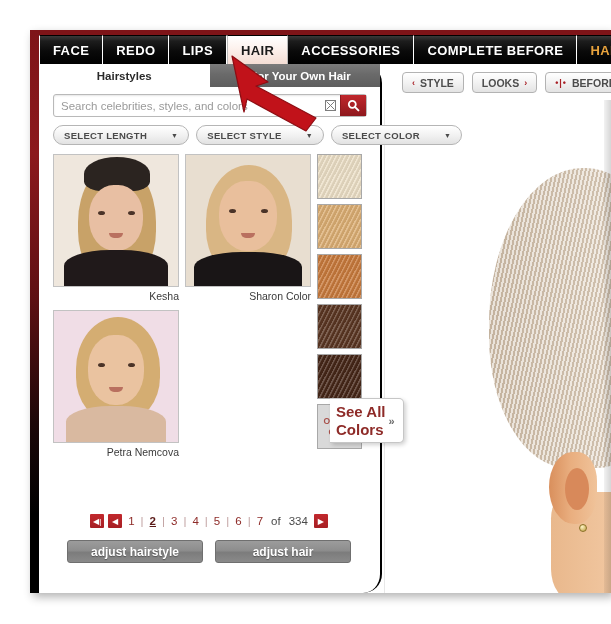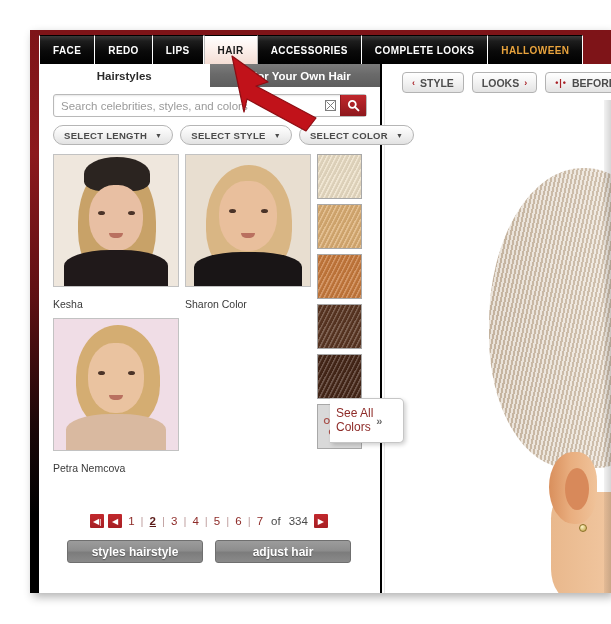--- a/index.html
+++ b/index.html
@@ -35,21 +35,21 @@
     position: absolute; left: 9px; top: 5px;
     width: 572px; height: 29px;
     background: #7e1418;
     display: flex; align-items: stretch;
     z-index: 4;
   }
   .tab {
     position: relative;
     background: linear-gradient(to bottom, #3a3a3a 0%, #1d1d1d 18%, #0a0a0a 55%, #000000 100%);
     color: #ffffff;
-    font-size: 10px; font-weight: bold; letter-spacing: 0.4px;
+    font-size: 13px; font-weight: bold; letter-spacing: 0.4px;
     display: flex; align-items: center; justify-content: center;
     padding: 0 13px;
     border-right: 1px solid #ffffff;
     border-top: 1px solid #000;
     cursor: pointer;
     white-space: nowrap;
   }
   .tab:first-child { border-left: 1px solid #ffffff; }
   .tab.selected {
     background: linear-gradient(to bottom, #ffffff 0%, #fdf3ef 40%, #f4ddd4 100%);
@@ -58,20 +58,21 @@
   }
   .tab.accent { color: #e8a33d; }
 
   
   .left-panel {
     position: absolute; left: 9px; top: 34px;
     width: 343px; height: 529px;
     background: #ffffff;
     border-right: 2px solid #000;
     z-index: 3;
+    border-radius: 19px;
   }
 
   .subtabs { display: flex; height: 23px; width: 100%; }
   .subtab {
     flex: 1;
     display: flex; align-items: center; justify-content: center;
     font-size: 11.5px; font-weight: bold;
     cursor: pointer;
   }
   .subtab.active { background: #ffffff; color: #2a2a2a; }
@@ -110,43 +111,43 @@
   }
 
   
   .filters { position: absolute; left: 14px; top: 61px; display: flex; gap: 7px; }
   .filter-btn {
     height: 20px;
     background: linear-gradient(to bottom, #ffffff 0%, #f2f2f2 50%, #e2e2e2 100%);
     border: 1px solid #b5b5b5; border-radius: 10px;
     font-size: 9.5px; font-weight: bold; color: #4a4a4a;
     letter-spacing: 0.3px;
-    display: flex; align-items: center; gap: 8px;
+    display: flex; align-items: center; gap: 24px;
     padding: 0 10px;
     cursor: pointer; white-space: nowrap;
   }
   .caret { font-size: 7px; color: #4a4a4a; }
 
   
   .thumb-grid {
     position: absolute; left: 14px; top: 90px;
     width: 258px;
     display: flex; flex-wrap: wrap; gap: 6px 6px;
   }
   .thumb-cell { width: 126px; }
   .thumb-img {
     width: 126px; height: 133px;
     border: 1px solid #c2c2c2;
     background: #efe9e2;
     position: relative; overflow: hidden;
     cursor: pointer;
   }
   .thumb-label {
-    text-align: left; font-size: 10.5px; color: #3a3a3a;
-    padding-top: 11px; padding-bottom: 2px;
+    text-align: right; font-size: 10.5px; color: #3a3a3a;
+    padding-top: 3px; padding-bottom: 2px;
   }
 
   
   .portrait { position:absolute; inset:0; }
   .p-bg { position:absolute; inset:0; }
   .p-hair { position:absolute; border-radius:50% 50% 42% 42%; }
   .p-face { position:absolute; left:50%; transform:translateX(-50%);
             border-radius: 46% 46% 48% 48%; background:#e8bfa3; }
   .p-body { position:absolute; left:50%; transform:translateX(-50%);
             bottom:0; border-radius: 44% 44% 0 0; }
@@ -184,21 +185,21 @@
     border: 1px solid #c6c6c6;
     border-left: none;
     border-radius: 0 5px 5px 0;
     box-shadow: 2px 2px 4px rgba(0,0,0,0.18);
     display: flex; align-items: center; gap: 3px;
     padding-left: 6px;
     cursor: pointer;
     z-index: 7;
   }
   .see-all-text {
-    font-size: 12px; font-weight: normal; color: #8e2b28; line-height: 1.15;
+    font-size: 15px; font-weight: bold; color: #8e2b28; line-height: 1.15;
   }
   .see-all-arrow { font-size: 11px; color: #6a6a6a; font-weight: bold; }
 
   
   .pager {
     position: absolute; left: 14px; top: 448px;
     width: 312px; height: 18px;
     display: flex; align-items: center; justify-content: center;
     gap: 4px;
     font-size: 11.5px; color: #8e2b28;
@@ -324,21 +325,21 @@
       <div class="tab">
           <span>LIPS</span>
         </div>
       <div class="tab selected">
           <span>HAIR</span>
         </div>
       <div class="tab">
           <span>ACCESSORIES</span>
         </div>
       <div class="tab">
-          <span>COMPLETE LOOKS</span>
+          <span>COMPLETE BEFORE</span>
         </div>
       <div class="tab accent">
           <span>HALLOWEEN</span>
         </div>
     </div>
 
     <div class="left-panel">
 
       <div class="subtabs">
         <div class="subtab active">
@@ -472,21 +473,21 @@
         <span class="pg-num">6</span>
         <span class="pg-sep">|</span>
         <span class="pg-num">7</span>
         <span class="pg-of">of</span>
         <span class="pg-of">334</span>
         <span class="pg-btn">▶</span>
       </div>
 
       <div class="actions">
         <div class="action-btn">
-          <span>styles hairstyle</span>
+          <span>adjust hairstyle</span>
         </div>
         <div class="action-btn">
           <span>adjust hair</span>
         </div>
       </div>
 
     </div>
 
     <div class="right-panel">
 

